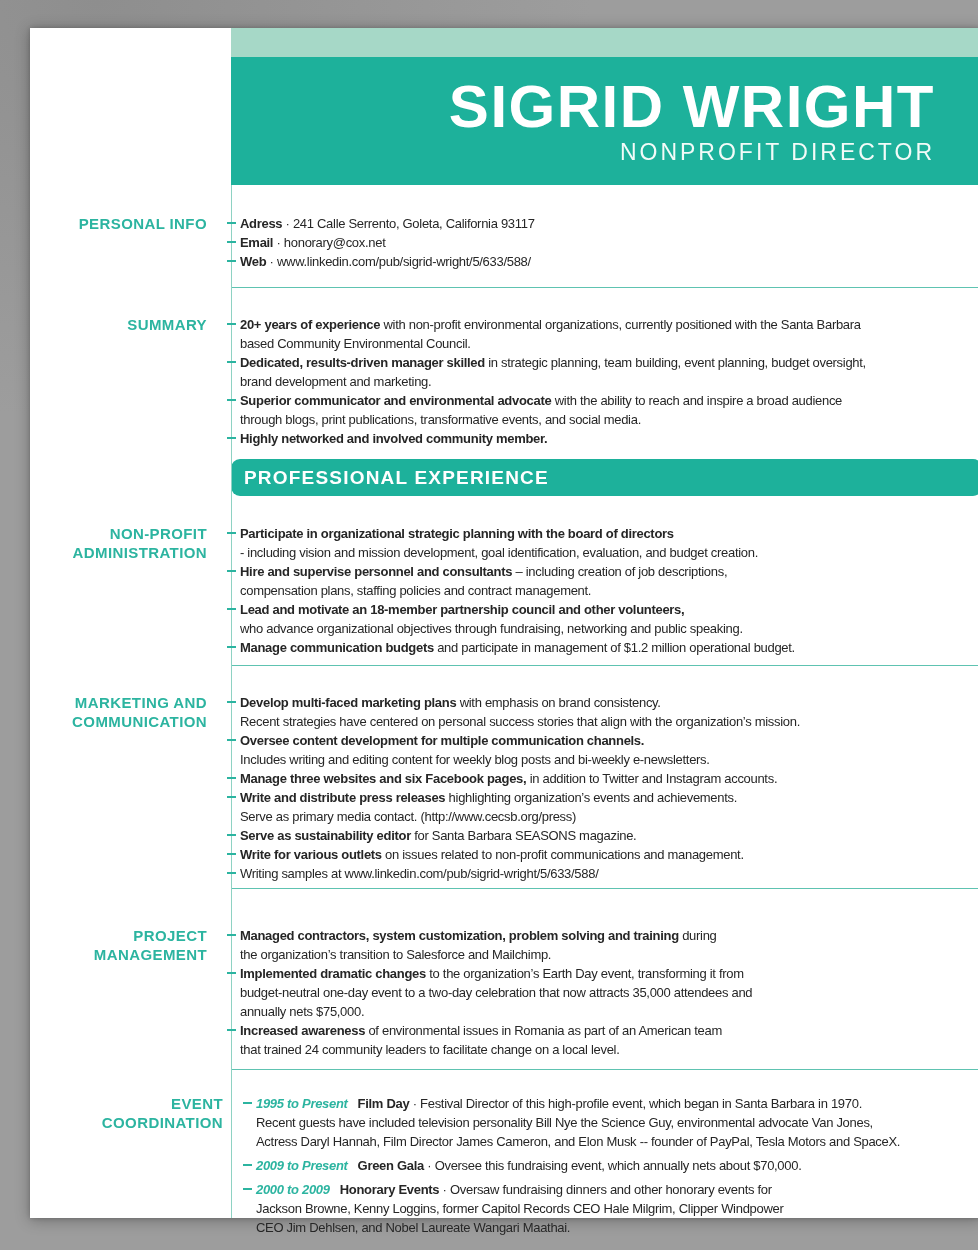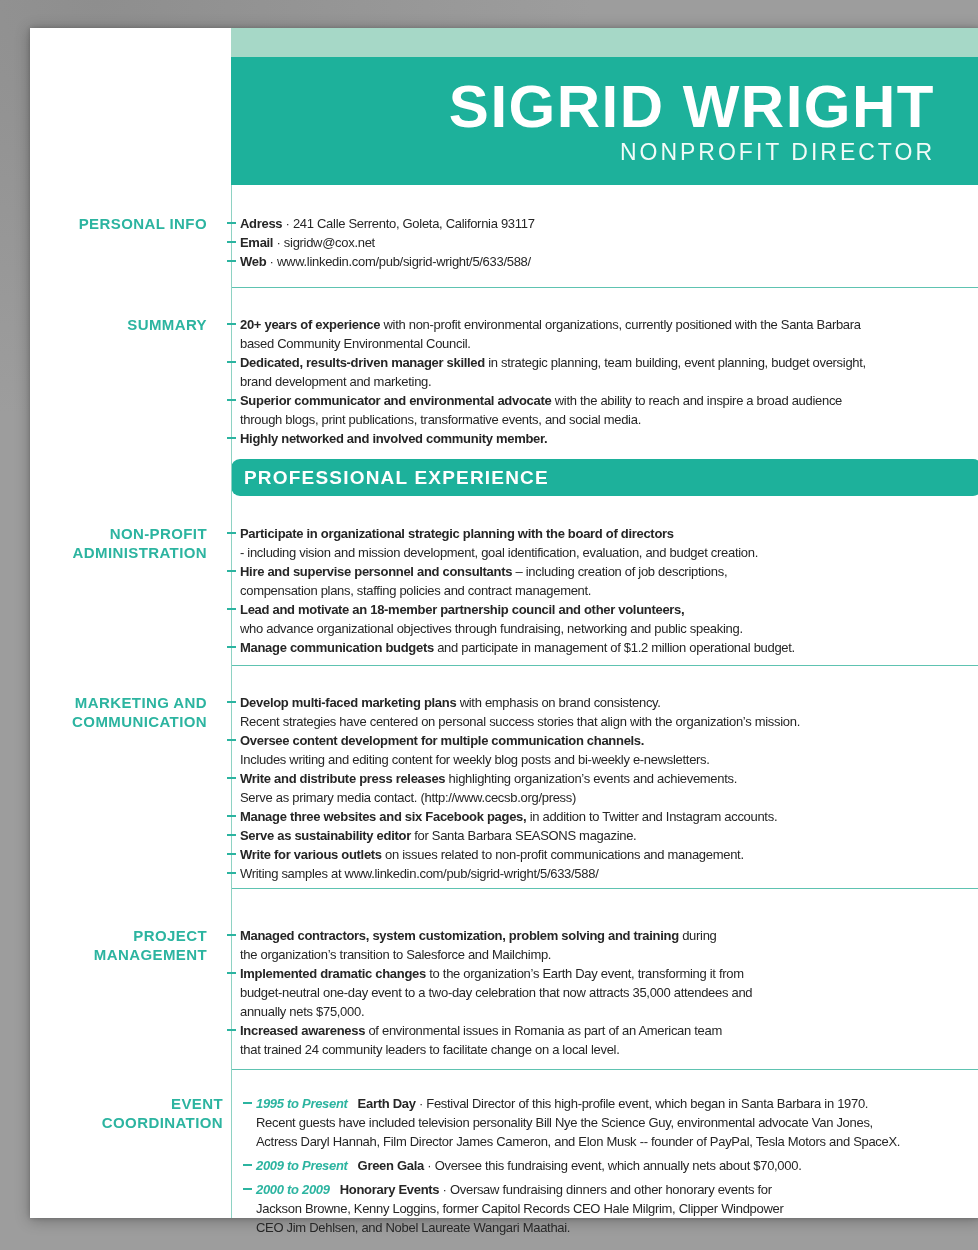--- a/index.html
+++ b/index.html
@@ -88,21 +88,21 @@
         <div class="role">NONPROFIT DIRECTOR</div>
       </div>
     </div>
 
     <div class="vline"></div>
 
     <section class="sec sec-personal">
       <div class="lab">PERSONAL INFO</div>
       <div class="bod">
         <div class="item"><span class="b">Adress</span><span> · 241 Calle Serrento, Goleta, California 93117</span></div>
-        <div class="item"><span class="b">Email</span><span> · sigridw@cox.net</span></div>
+        <div class="item"><span class="b">Email</span><span> · honorary@cox.net</span></div>
         <div class="item"><span class="b">Web</span><span> · www.linkedin.com/pub/sigrid-wright/5/633/588/</span></div>
       </div>
     </section>
 
     <div class="hr"></div>
 
     <section class="sec sec-summary">
       <div class="lab">SUMMARY</div>
       <div class="bod">
         <div class="item"><span class="b">20+ years of experience</span><span> with non-profit environmental organizations, currently positioned with the Santa Barbara
@@ -134,23 +134,23 @@
 
     <div class="hr"></div>
 
     <section class="sec sec-marketing">
       <div class="lab">MARKETING AND COMMUNICATION</div>
       <div class="bod">
         <div class="item"><span class="b">Develop multi-faced marketing plans</span><span> with emphasis on brand consistency.
 Recent strategies have centered on personal success stories that align with the organization’s mission.</span></div>
         <div class="item"><span class="b">Oversee content development for multiple communication channels.</span><span>
 Includes writing and editing content for weekly blog posts and bi-weekly e-newsletters.</span></div>
+        <div class="item"><span class="b">Manage three websites and six Facebook pages,</span><span> in addition to Twitter and Instagram accounts.</span></div>
         <div class="item"><span class="b">Write and distribute press releases</span><span> highlighting organization’s events and achievements.
 Serve as primary media contact. (http://www.cecsb.org/press)</span></div>
-        <div class="item"><span class="b">Manage three websites and six Facebook pages,</span><span> in addition to Twitter and Instagram accounts.</span></div>
         <div class="item"><span class="b">Serve as sustainability editor</span><span> for Santa Barbara SEASONS magazine.</span></div>
         <div class="item"><span class="b">Write for various outlets</span><span> on issues related to non-profit communications and management.</span></div>
         <div class="item"><span class="b"></span><span>Writing samples at www.linkedin.com/pub/sigrid-wright/5/633/588/</span></div>
       </div>
     </section>
 
     <div class="hr"></div>
 
     <section class="sec sec-project">
       <div class="lab">PROJECT MANAGEMENT</div>
@@ -163,21 +163,21 @@
         <div class="item"><span class="b">Increased awareness</span><span> of environmental issues in Romania as part of an American team
 that trained 24 community leaders to facilitate change on a local level.</span></div>
       </div>
     </section>
 
     <div class="hr"></div>
 
     <section class="sec sec-events">
       <div class="lab">EVENT COORDINATION</div>
       <div class="bod">
-        <div class="item"><span class="d">1995 to Present</span><span class="b">Earth Day</span><span> · Festival Director of this high-profile event, which began in Santa Barbara in 1970.
+        <div class="item"><span class="d">1995 to Present</span><span class="b">Film Day</span><span> · Festival Director of this high-profile event, which began in Santa Barbara in 1970.
 Recent guests have included television personality Bill Nye the Science Guy, environmental advocate Van Jones,
 Actress Daryl Hannah, Film Director James Cameron, and Elon Musk -- founder of PayPal, Tesla Motors and SpaceX.</span></div>
         <div class="item"><span class="d">2009 to Present</span><span class="b">Green Gala</span><span> · Oversee this fundraising event, which annually nets about $70,000.</span></div>
         <div class="item"><span class="d">2000 to 2009</span><span class="b">Honorary Events</span><span> · Oversaw fundraising dinners and other honorary events for
 Jackson Browne, Kenny Loggins, former Capitol Records CEO Hale Milgrim, Clipper Windpower
 CEO Jim Dehlsen, and Nobel Laureate Wangari Maathai.</span></div>
       </div>
     </section>
 
   </div>

